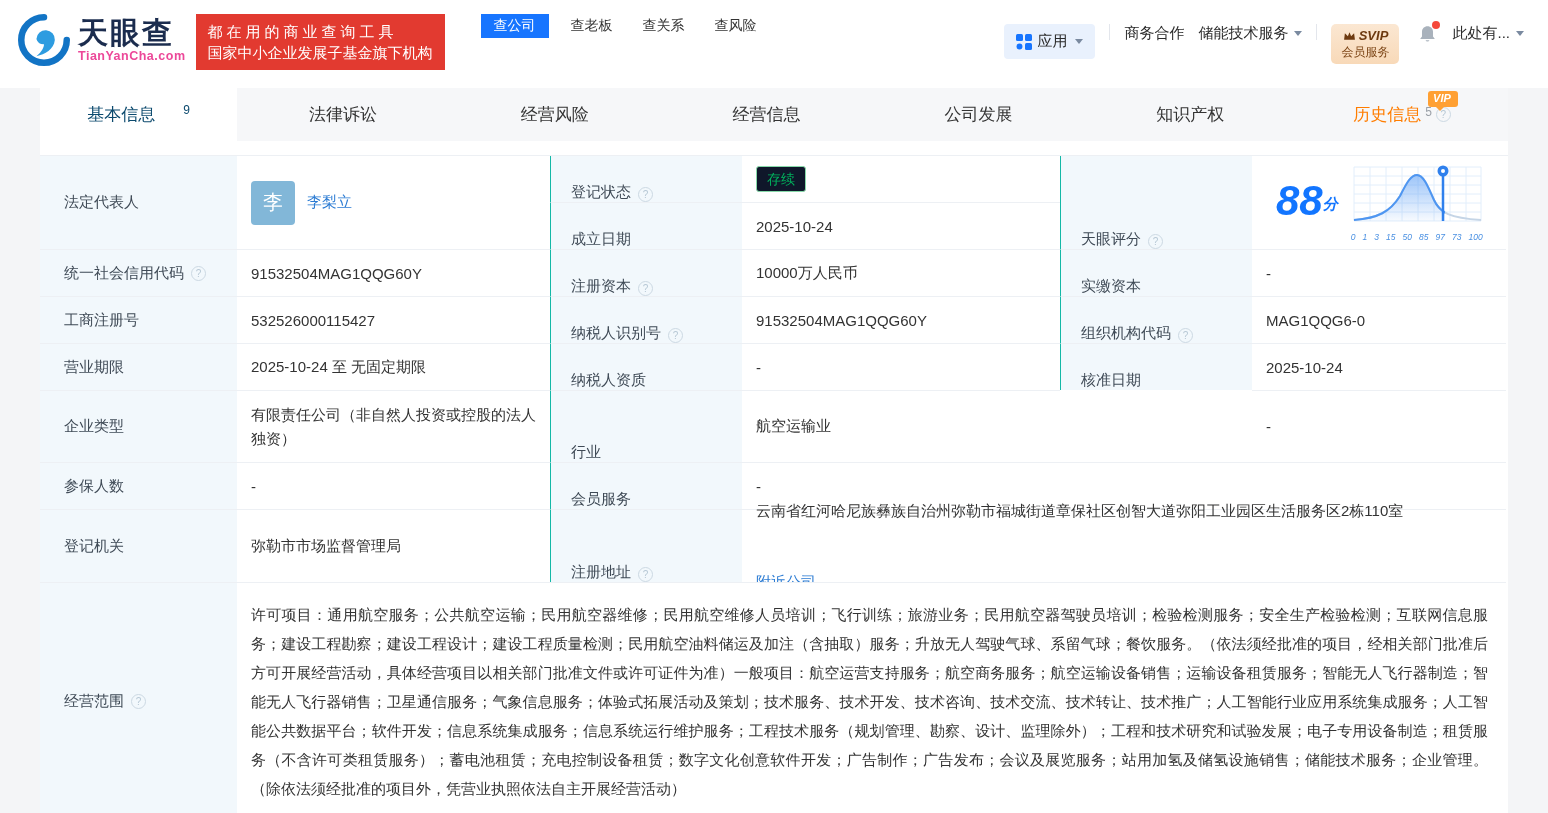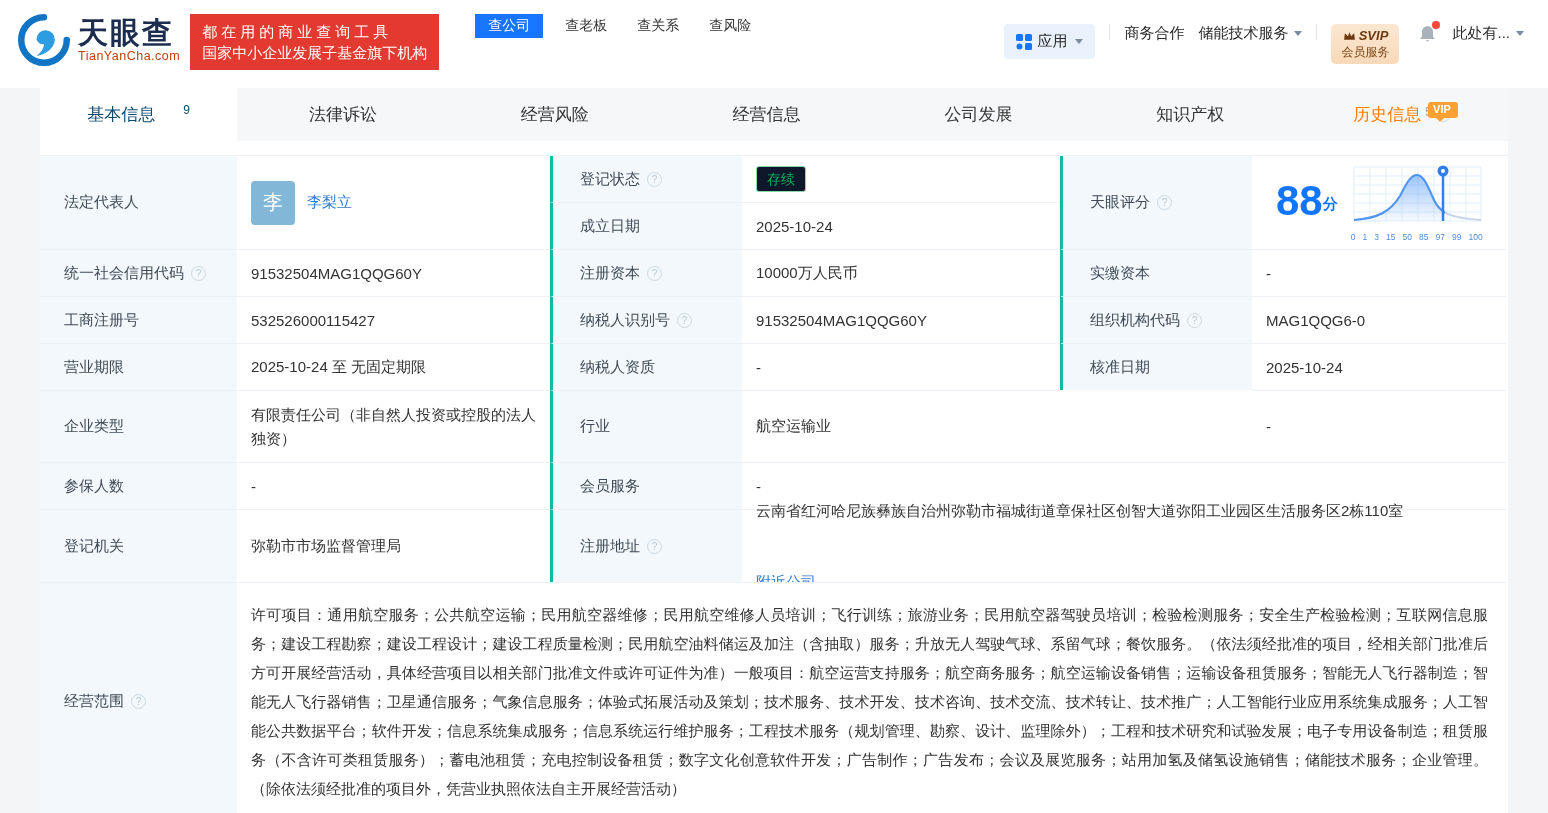--- a/index.html
+++ b/index.html
@@ -3,21 +3,21 @@
 <meta charset="utf-8">
 <style>
   * { margin:0; padding:0; box-sizing:border-box; }
   html,body { width:1548px; }
   body { font-family:"Liberation Sans","DejaVu Sans",sans-serif; background:#f4f5f7; color:#333; }
 
   
   .header { background:#fff; height:88px; display:flex; align-items:flex-start; padding:14px 28px 0 18px; position:relative; }
   .logo { display:flex; align-items:center; gap:8px; }
   .logo-text .cn { font-size:30px; font-weight:bold; color:#1b2c4e; letter-spacing:2px; line-height:32px; }
-  .logo-text .en { font-size:12.5px; color:#c2410c; font-weight:normal; letter-spacing:.5px; }
+  .logo-text .en { font-size:12.5px; color:#ec4899; font-weight:bold; letter-spacing:.5px; }
   .slogan { background:#e23a30; color:#fff; margin-left:10px; padding:7px 12px; font-size:15px; line-height:21px; }
   .slogan .l1 { letter-spacing:4px; }
   .search-area { margin-left:36px; width:480px; }
   .search-tabs { display:flex; align-items:center; font-size:14px; margin-bottom:6px; height:24px; }
   .stab { margin-right:30px; color:#333; cursor:pointer; padding:3px 0; }
   .stab.active { background:#1775ff; color:#fff; padding:3px 13px; margin-right:22px; }
   .search-row { display:flex; }
   .search-input-wrap { position:relative; width:395px; }
   .search-input-wrap input { width:100%; height:37px; border:2px solid #1775ff; border-right:none; padding:0 34px 0 12px; font-size:14px; color:#333; outline:none; font-family:inherit; }
   .clear-icon { position:absolute; right:10px; top:10px; width:17px; height:17px; border-radius:50%; background:#c9ced8; color:#fff; font-size:12px; line-height:17px; text-align:center; cursor:pointer; }
@@ -38,38 +38,38 @@
 
   
   .tabbar { display:flex; background:#f6f7f9; margin:0 40px; height:53px; }
   .tab { flex:1; display:flex; align-items:center; justify-content:center; font-size:17px; color:#333; cursor:pointer; position:relative; }
   .tab:first-child { flex:0 0 197px; }
   .tab.active { background:#fff; color:#0c4a6e; font-weight:normal;gap:24px; }
   .tab-count { font-size:12px; margin:-10px 0 0 4px; color:inherit; }
   .tab.vip-tab { color:#ff7d00; }
   .tab.vip-tab .tab-count { color:#9aa0a8; font-weight:normal; margin-top:-6px; }
   .tab-q { margin-left:4px; }
-  .vip-flag { position:absolute; top:14px; left:50%; margin-left:26px; background:#ffa033; color:#fff; font-size:11px; font-weight:bold; padding:1px 7px 2px 5px; border-radius:3px; line-height:13px; }
+  .vip-flag { position:absolute; top:3px; left:50%; margin-left:26px; background:#ffa033; color:#fff; font-size:11px; font-weight:bold; font-style:italic; padding:1px 7px 2px 5px; border-radius:3px; line-height:13px; }
   .vip-flag:after { content:""; position:absolute; left:8px; bottom:-4px; border-left:4px solid transparent; border-right:4px solid transparent; border-top:4px solid #ffa033; }
 
   
   .content { margin:0 40px; background:#fff; padding-top:14px; }
   .grid { display:grid; grid-template-columns:197px 313px 192px 318px 192px 254px;
           grid-template-rows:46px 47px 47px 47px 47px 72px 47px 73px auto;
           border-top:1px solid #edf0f4; border-bottom:1px solid #edf0f4; }
   .cell { border-top:1px solid #edf0f4; display:flex; align-items:center; font-size:15px; }
   .cell.no-top { border-top:none; }
   .lbl { background:#f2f8fc; padding-left:24px; padding-right:8px; color:#3f4a56; gap:7px; }
-  .lbl.l2, .lbl.l3 { padding-left:27px; border-left:3px solid #14b8a6; }
+  .lbl.l2, .lbl.l3 { padding-left:20px; border-left:1px solid #14b8a6;align-items:flex-end; }
   .val { background:#fff; padding-left:14px; padding-right:10px; color:#333; }
   .q { width:15px; height:15px; flex:none; border:1px solid #ccd9e3; border-radius:50%; color:#b7c8d5; font-size:10px; line-height:13px; text-align:center; display:inline-block; cursor:pointer; }
   .link { color:#2b7bd3; cursor:pointer; text-decoration:none; }
   .avatar { width:44px; height:44px; background:#82b7d8; color:#fff; font-size:20px; border-radius:4px; display:flex; align-items:center; justify-content:center; margin-right:12px; cursor:pointer; flex:none; }
   .badge-green { color:#00b15c; background:#0f172a; border:1px solid #86d9a9; border-radius:3px; padding:2px 10px; font-size:14px; line-height:20px; }
-  .score-val { gap:12px; padding-left:24px; }
+  .score-val { gap:12px; padding-left:24px;font-style:italic; }
   .score-num { color:#1275ff; font-size:42px; font-weight:bold; line-height:44px; }
   .score-unit { font-size:15px; font-weight:bold; vertical-align:6px; }
   .score-chart { width:134px; }
   .score-ticks { display:flex; justify-content:space-between; font-size:8.5px; color:#4a90e2; margin-top:1px; padding:0 1px; }
   .two-line { flex-direction:column; align-items:flex-start; justify-content:center; line-height:24px;gap:44px; }
   .addr-link { margin-top:3px; }
   .scope-val { align-items:flex-start; padding:17px 18px 16px 14px; line-height:29px; text-align:justify; }
   .wrap-val { line-height:24px; padding-top:10px; padding-bottom:10px; }
 </style>
 </head>
@@ -233,21 +233,21 @@
           <circle cx="93" cy="7" r="2" fill="#fff"></circle>
         </svg>
         <div class="score-ticks" id="score-ticks">
             <span>0</span>
             <span>1</span>
             <span>3</span>
             <span>15</span>
             <span>50</span>
             <span>85</span>
             <span>97</span>
-            <span>99</span>
+            <span>73</span>
             <span>100</span>
           </div>
       </div>
     </div>
 
     <div class="cell lbl" style="grid-column:1;grid-row:3">
         <span>统一社会信用代码</span>
         <span class="q">?</span>
       </div>
     <div class="cell val" style="grid-column:2;grid-row:3">91532504MAG1QQG60Y</div>

